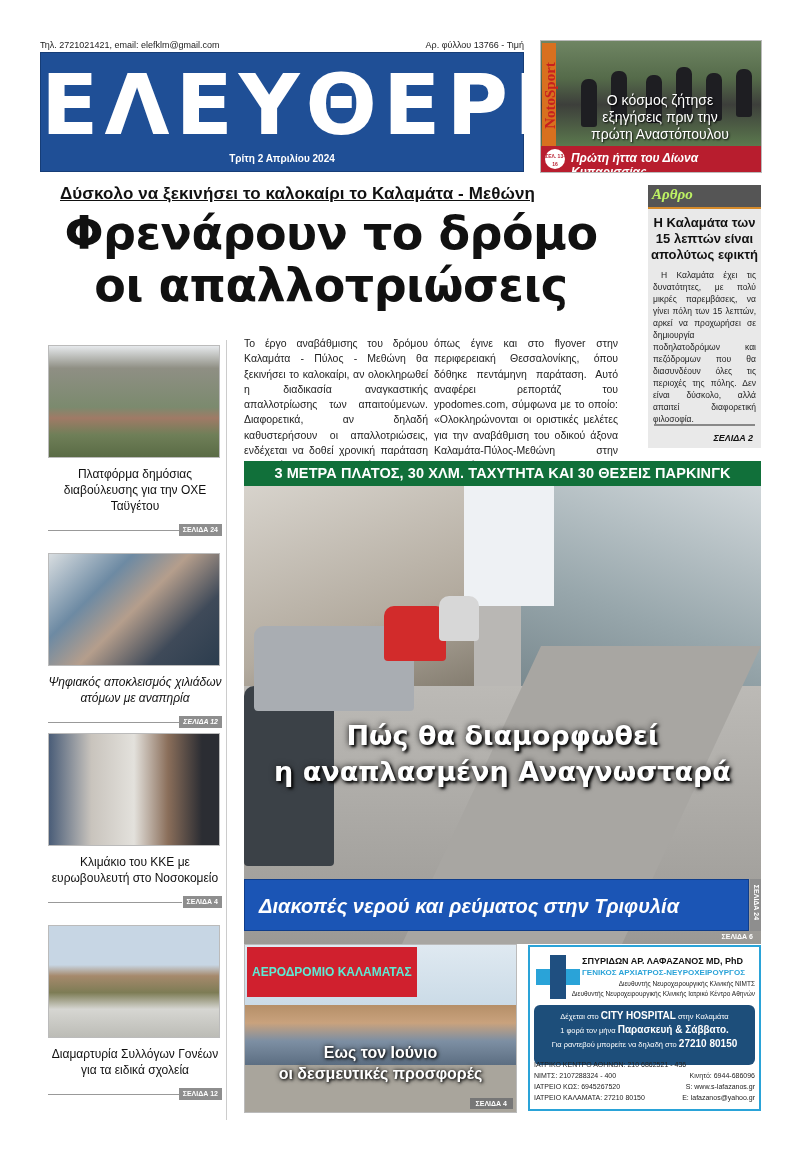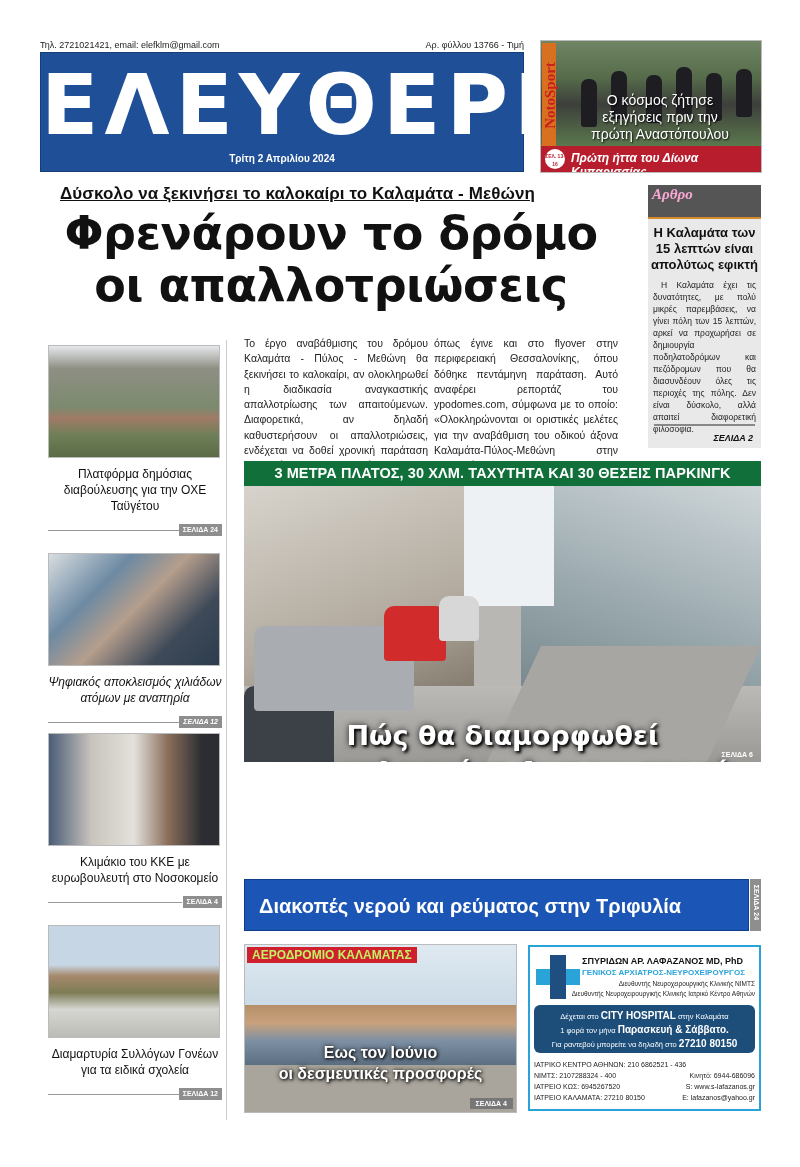--- a/index.html
+++ b/index.html
@@ -34,70 +34,70 @@
   .kicker { left: 60px; top: 184px; font-size: 17px; font-weight: bold; color: #111; text-decoration: underline; letter-spacing: 0.1px; }
   .headline { left: 42px; top: 207px; width: 578px; text-align: center; font-family: "DejaVu Sans", sans-serif; font-weight: bold; font-size: 46px; line-height: 52px; color: #111; letter-spacing: -0.5px; }
 
   
   .body-col { top: 336px; width: 184px; font-size: 10.5px; line-height: 15.3px; color: #222; text-align: justify; }
   .sel-ref { color: #111; font-weight: bold; }
   .sel-ref:before { content: ""; display: inline-block; width: 7px; height: 7px; background: #c8102e; margin-right: 3px; }
 
   
   .arthro { left: 648px; top: 185px; width: 113px; height: 263px; background: #e9e9e9; }
-  .arthro-hdr { height: 34px; background: #555; color: #f9a8d4; font-family: "Liberation Serif", serif; font-style: italic; font-weight: bold; font-size: 15px; padding-left: 4px; line-height: 19px; border-bottom: 2px solid #d58b2b; }
+  .arthro-hdr { height: 24px; background: #555; color: #bef264; font-family: "Liberation Serif", serif; font-style: italic; font-weight: bold; font-size: 15px; padding-left: 4px; line-height: 19px; border-bottom: 2px solid #d58b2b; }
   .arthro-title { text-align: center; font-weight: bold; font-size: 13px; line-height: 16px; margin-top: 6px; color: #111; }
   .arthro-text { font-size: 8.5px; line-height: 12px; padding: 6px 5px 0 5px; color: #222; text-align: justify; text-indent: 8px; }
   .arthro-rule { position: absolute; left: 6px; right: 6px; bottom: 22px; height: 2px; background: #888; }
   .arthro-page { position: absolute; right: 8px; bottom: 5px; font-size: 9px; font-style: italic; font-weight: bold; color: #111; padding-left: 12px; }
 
   
   .side-item { left: 48px; width: 174px; background: #fff; }
   .side-photo { width: 172px; height: 113px; border: 1px solid #bbb; }
   .side-caption { text-align: center; font-size: 12px; line-height: 16px; margin-top: 8px; color: #111; }
   .side-foot { position: relative; height: 12px; margin-top: 10px; }
   .side-rule { position: absolute; left: 0; right: 40px; top: 6px; height: 1px; background: #999; }
   .side-page { position: absolute; right: 0; top: 0; height: 12px; background: #8e8e8e; color: #fff; font-size: 7px; font-weight: bold; padding: 0 4px; line-height: 12px; }
   .side-sep { position: absolute; left: 226px; width: 1px; background: #ccc; }
 
   
   .green-bar { left: 244px; top: 461px; width: 517px; height: 25px; background: #11703a; color: #fff; font-weight: bold; font-size: 14.5px; text-align: center; line-height: 25px; letter-spacing: 0.1px; }
-  .main-photo { left: 244px; top: 486px; width: 517px; height: 276px; overflow: hidden; background: #b9b7b4; }
+  .main-photo { left: 244px; top: 486px; width: 517px; height: 458px; overflow: hidden; background: #b9b7b4; }
   .mp-sky { position: absolute; left: 220px; top: 0; width: 90px; height: 120px; background: #eef1f4; }
   .mp-left { position: absolute; left: 0; top: 0; width: 230px; height: 220px; background: linear-gradient(160deg, #d7d3cc, #b3ab9f 60%, #7b7467); }
   .mp-right { position: absolute; right: 0; top: 0; width: 240px; height: 260px; background: linear-gradient(200deg, #cfd6d9, #98a7ac 50%, #6a7a80); }
   .mp-road { position: absolute; left: 0; right: 0; top: 200px; bottom: 0; background: linear-gradient(180deg, #bcbab6, #9b9995); }
   .mp-walk { position: absolute; right: 0; top: 160px; width: 220px; bottom: 0; background: #a8a6a2; transform: skewX(-25deg); transform-origin: top; }
   .car { position: absolute; border-radius: 10px 10px 4px 4px; }
   .mp-title { position: absolute; left: 0; right: 0; top: 232px; text-align: center; color: #fff; font-family: "DejaVu Sans", sans-serif; font-weight: bold; font-size: 27px; line-height: 36px; text-shadow: 2px 2px 3px #000, 0 0 6px #222; }
   .mp-page { position: absolute; right: 8px; bottom: 4px; color: #fff; font-size: 7px; font-weight: bold; }
 
   
-  .blue-banner { left: 244px; top: 879px; width: 505px; height: 52px; background: #1b55b5; color: #fff; font-weight: bold; font-size: 20px; line-height: 52px; padding-left: 14px; border: 1px solid #0f3d8a; }
+  .blue-banner { left: 244px; top: 879px; width: 505px; height: 52px; background: #1b55b5; color: #fff; font-style: italic; font-weight: bold; font-size: 20px; line-height: 52px; padding-left: 14px; border: 1px solid #0f3d8a; }
   .blue-side { left: 750px; top: 879px; width: 11px; height: 52px; background: #8e8e8e; }
   .blue-side span { position: absolute; left: -14px; top: 20px; width: 40px; transform: rotate(90deg); color: #fff; font-size: 7px; font-weight: bold; text-align: center; }
 
   
   .airport { left: 244px; top: 944px; width: 273px; height: 169px; overflow: hidden; border: 1px solid #bbb; background: #c8d9e6; }
   .ap-sky { position: absolute; left: 0; right: 0; top: 0; height: 60px; background: linear-gradient(180deg, #dfe9f1, #cbdbe7); }
   .ap-bldg { position: absolute; left: 0; right: 0; top: 60px; height: 60px; background: linear-gradient(180deg, #b58f68 0%, #c9a27d 30%, #7d8fa3 60%, #5c6e82 100%); }
   .ap-ground { position: absolute; left: 0; right: 0; top: 120px; bottom: 0; background: #a9a59c; }
-  .ap-label { position: absolute; left: 2px; top: 2px; background: #d0202e; color: #bef264; font-weight: bold; font-size: 12px; padding: 1px 5px; }
+  .ap-label { position: absolute; left: 2px; top: 2px; background: #d0202e; color: #5eead4; font-weight: bold; font-size: 12px; padding: 18px 5px; }
   .ap-title { position: absolute; left: 0; right: 0; top: 97px; text-align: center; color: #fff; font-weight: bold; font-size: 16px; line-height: 21px; text-shadow: 1px 1px 3px #000, 0 0 5px #222; }
   .ap-page { position: absolute; right: 3px; bottom: 3px; background: #777; color: #fff; font-size: 7px; font-weight: bold; padding: 2px 6px; }
 
   
   .ad { left: 528px; top: 945px; width: 233px; height: 166px; border: 2px solid #2aa3d8; background: #fff; }
   .ad-cross { position: absolute; left: 6px; top: 8px; width: 44px; height: 44px; }
   .ad-cross .v { position: absolute; left: 14px; top: 0; width: 16px; height: 44px; background: #1f4f80; }
   .ad-cross .h { position: absolute; left: 0; top: 14px; width: 44px; height: 16px; background: #2aa3d8; }
   .ad-name { position: absolute; left: 52px; top: 9px; font-size: 9px; font-weight: bold; color: #111; }
   .ad-spec { position: absolute; left: 52px; top: 21px; font-size: 8px; font-weight: bold; color: #2aa3d8; }
   .ad-line { position: absolute; right: 4px; font-size: 6.5px; color: #222; text-align: right; }
-  .ad-box { position: absolute; left: 4px; right: 4px; top: 58px; height: 48px; background: #1d4e7a; color: #fff; border-radius: 6px; text-align: center; font-size: 7.5px; line-height: 13px; padding-top: 4px; }
+  .ad-box { position: absolute; left: 4px; right: 4px; top: 58px; height: 60px; background: #1d4e7a; color: #fff; border-radius: 6px; text-align: center; font-size: 7.5px; line-height: 13px; padding-top: 4px; }
   .ad-box b { font-size: 10px; }
   .ad-contacts { position: absolute; left: 4px; right: 4px; top: 112px; font-size: 7px; line-height: 11px; color: #222; }
   .ad-contacts .r { float: right; }
 </style>
 </head>
 <body>
 
 <div class="abs topline" style="left:40px;">Τηλ. 2721021421, email: elefklm@gmail.com</div>
 <div class="abs topline" style="left:420px; width:104px; text-align:right;">Αρ. φύλλου 13766 - Τιμή 1€</div>
 

